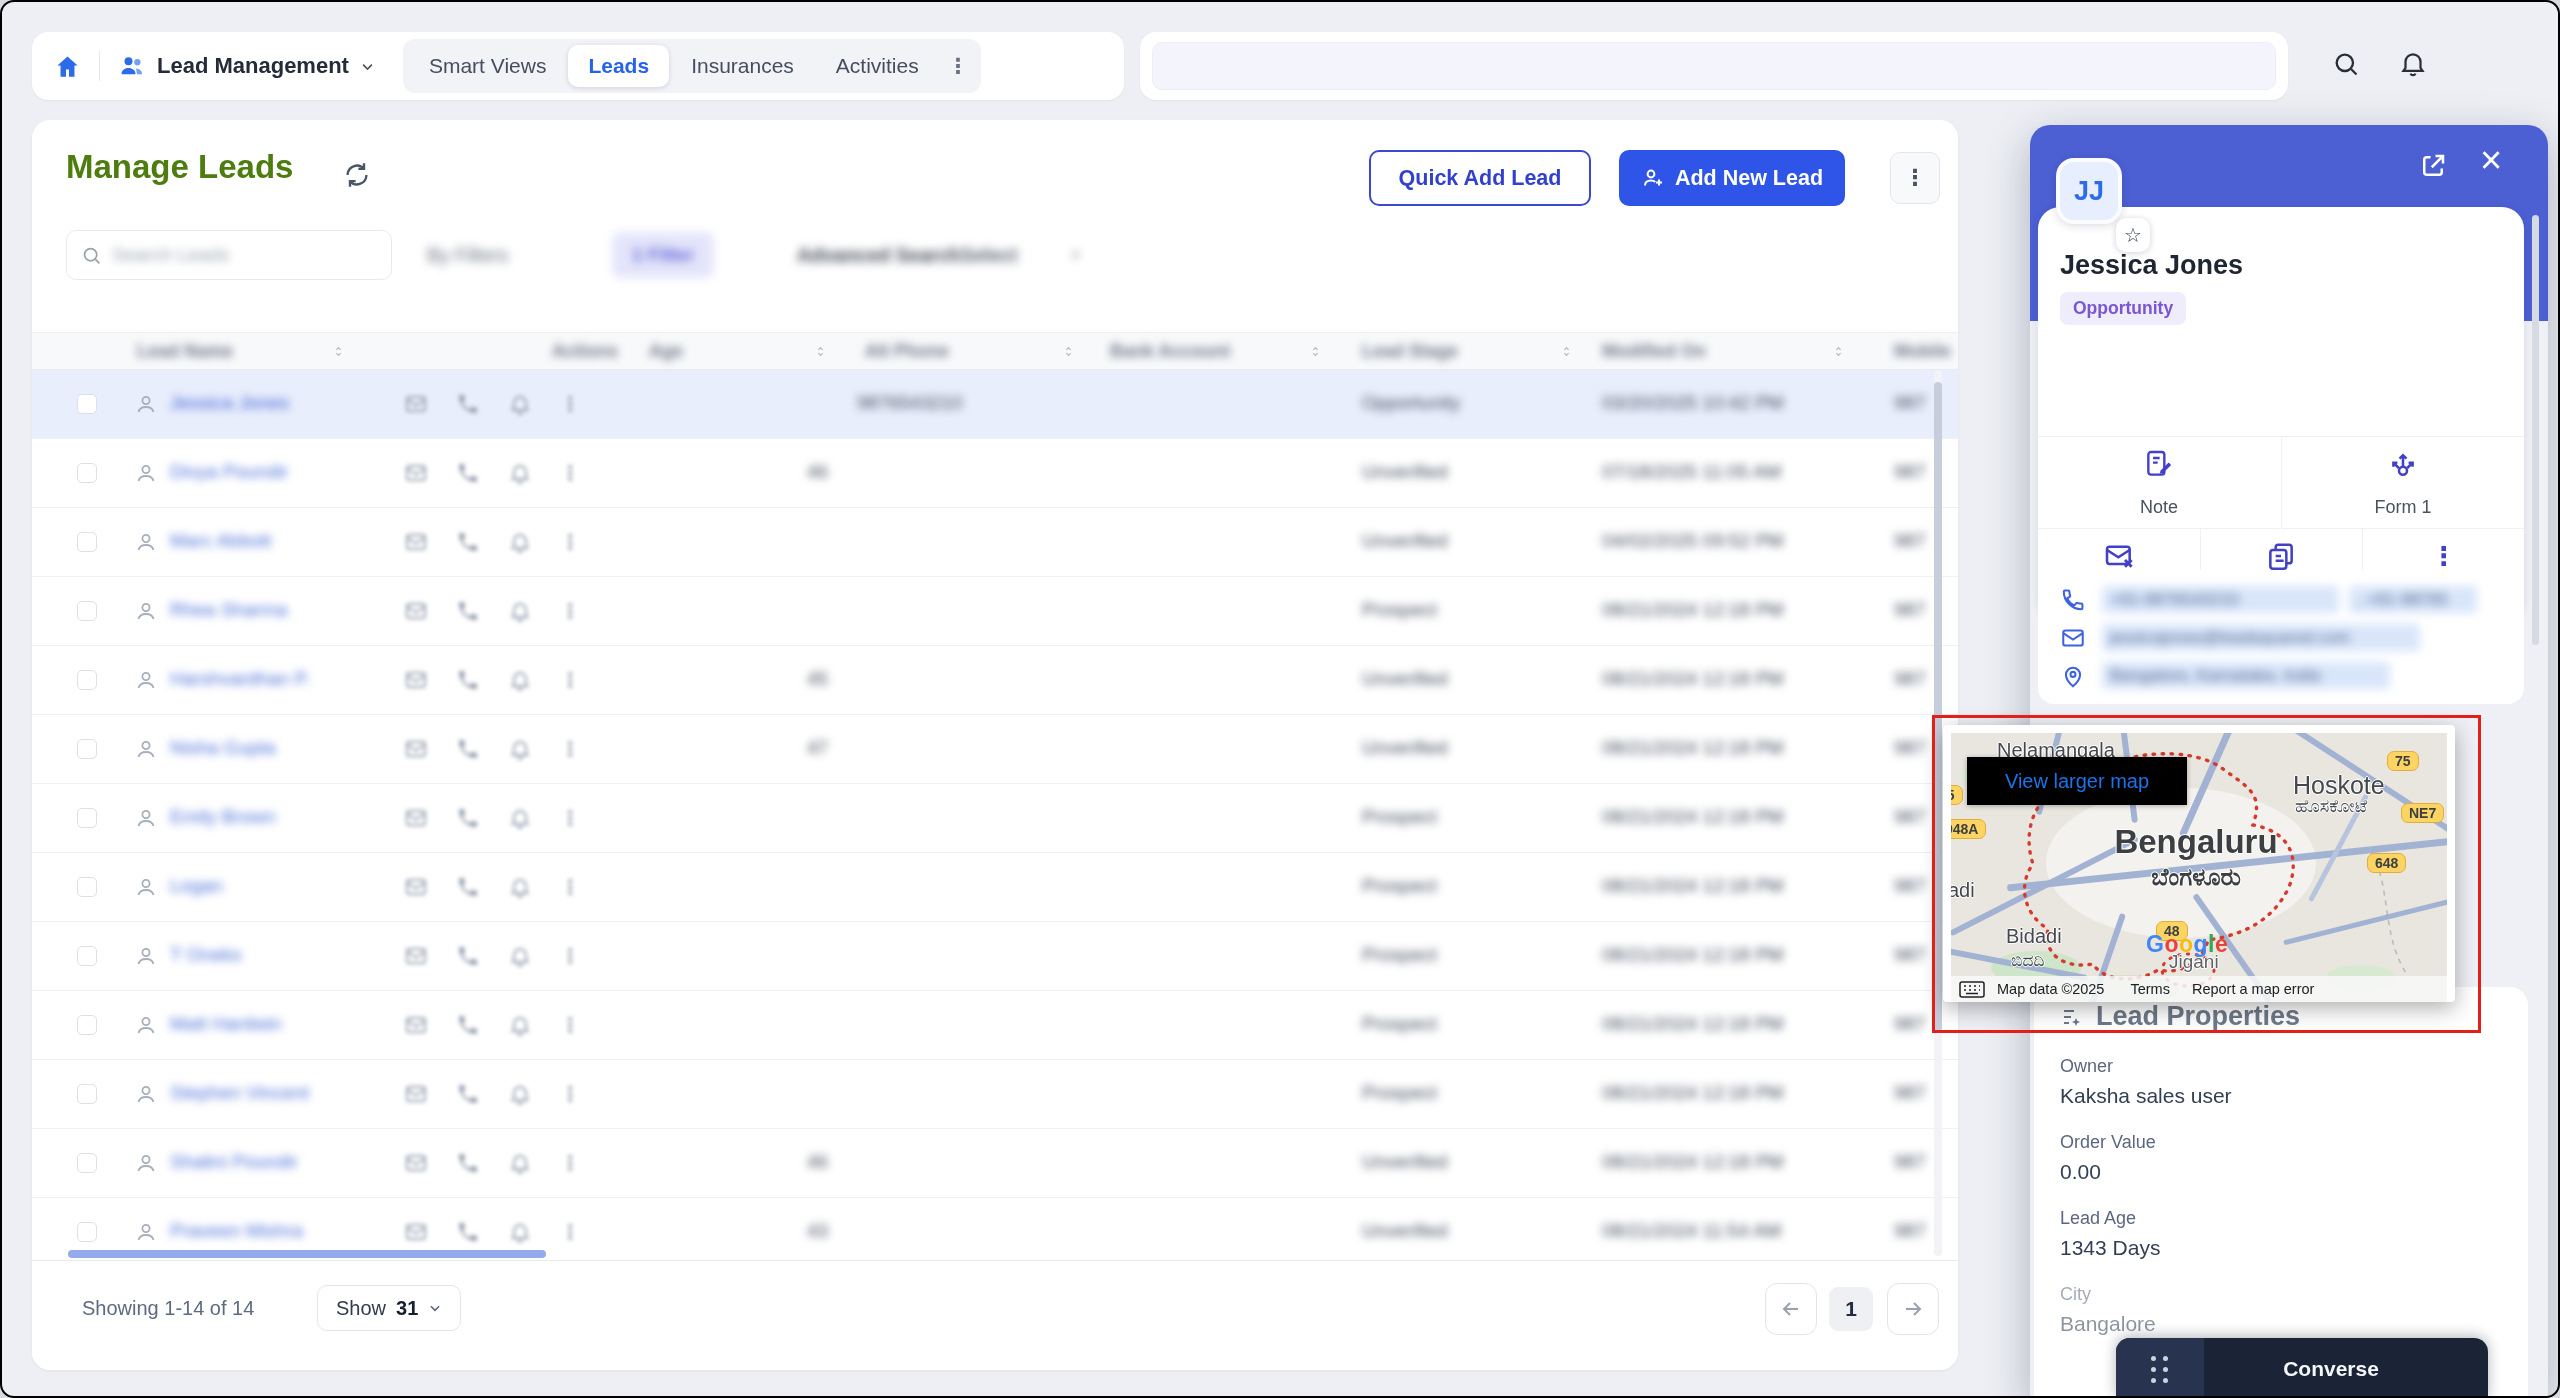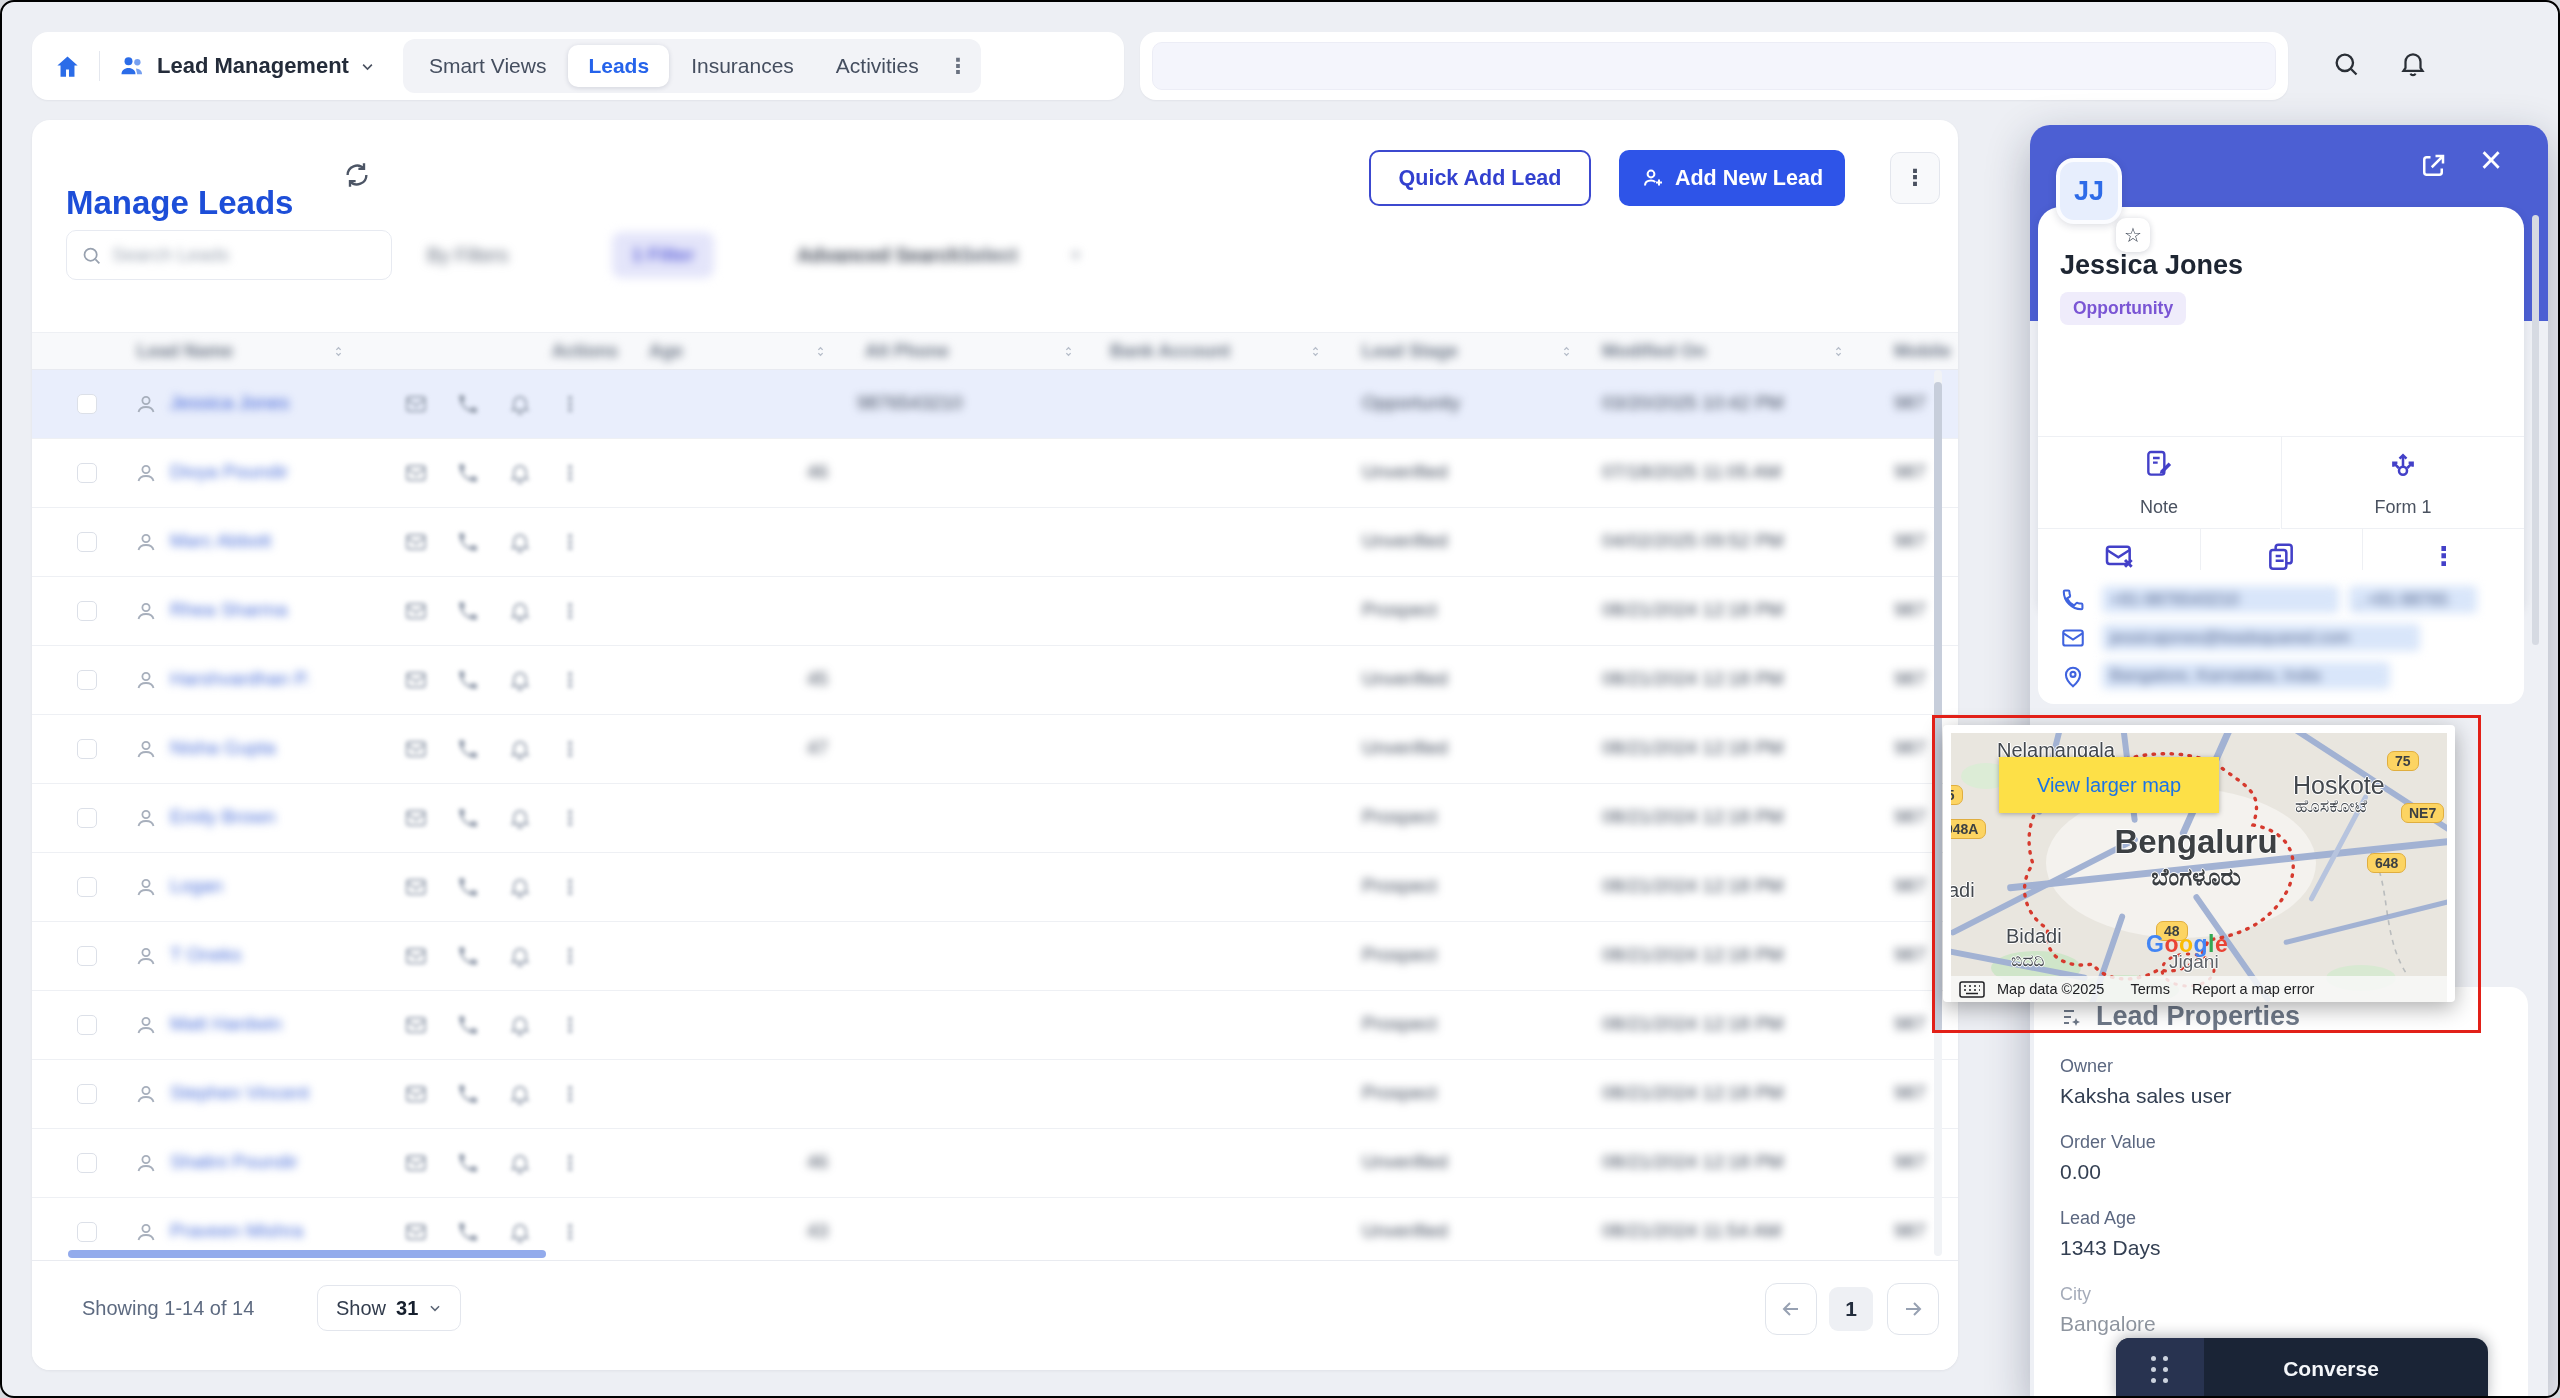--- a/index.html
+++ b/index.html
@@ -24,21 +24,21 @@
   .tab-dots{width:34px;text-align:center;font-weight:700;color:#6a7180;font-size:21px;letter-spacing:0;}
 
   .search-pill{left:1138px;top:30px;width:1148px;height:68px;background:#fff;border-radius:16px;
     box-shadow:0 1px 2px rgba(16,24,40,.05);}
   .search-field{position:absolute;left:12px;top:10px;right:12px;height:48px;background:#f4f5fc;
     border:1px solid #ecedf6;border-radius:10px;}
 
   
   .main-card{left:30px;top:118px;width:1926px;height:1250px;background:#fff;border-radius:18px;overflow:hidden;
     box-shadow:0 1px 3px rgba(16,24,40,.06);}
-  .page-title{position:absolute;left:34px;top:28px;font-size:33px;font-weight:700;color:#1d4ed8;margin-top:36px;}
+  .page-title{position:absolute;left:34px;top:28px;font-size:33px;font-weight:700;color:#4d7c0f;}
   .btn{position:absolute;display:flex;align-items:center;justify-content:center;gap:10px;border-radius:10px;
     font-size:21.5px;font-weight:700;cursor:pointer;}
   .btn-quick{left:1337px;top:30px;width:222px;height:56px;border:2px solid #3c49cf;color:#3240cf;background:#fff;}
   .btn-add{left:1587px;top:30px;width:226px;height:56px;background:#2e54e8;color:#fff;}
   .btn-dots{left:1858px;top:32px;width:50px;height:52px;border:1.5px solid #e3e6ed;background:#f8f9fb;
     color:#4a5160;font-size:22px;font-weight:700;}
 
   .f-search{position:absolute;left:34px;top:110px;width:326px;height:50px;border:1.5px solid #e7eaf1;border-radius:10px;
     background:#fff;display:flex;align-items:center;gap:10px;padding:0 14px;color:#9aa3b1;font-size:19px;}
   .f-text{position:absolute;top:124px;font-size:19.5px;color:#646d7d;white-space:nowrap;}
@@ -108,23 +108,23 @@
   
   .map-pop{left:1941px;top:723px;width:512px;height:277px;background:#fff;border-radius:4px;
     box-shadow:0 6px 22px rgba(0,0,0,.32);padding:8px 8px 0 8px;z-index:40;}
   .map-area{position:relative;width:496px;height:269px;overflow:hidden;background:#e9e6df;}
   .road{position:absolute;background:#a2b2d3;border-radius:3px;}
   .patch{position:absolute;border-radius:50%;}
   .mlabel{position:absolute;color:#43484e;white-space:nowrap;
     text-shadow:-1px 0 #fff,1px 0 #fff,0 -1px #fff,0 1px #fff;}
   .badge{position:absolute;background:#fcd462;border:1.5px solid #e0ae3f;border-radius:7px;padding:1px 7px;
     font-size:14px;font-weight:700;color:#3c4043;white-space:nowrap;}
-  .vlm{position:absolute;left:16px;top:24px;width:220px;height:56px;background:#fde047;
+  .vlm{position:absolute;left:16px;top:24px;width:220px;height:48px;background:#000000;
     box-shadow:0 1px 5px rgba(0,0,0,.3);display:flex;align-items:center;justify-content:center;
-    font-size:20px;color:#1a73e8;cursor:pointer;z-index:6;margin-left:32px;}
+    font-size:20px;color:#1a73e8;cursor:pointer;z-index:6;}
   .attrib{position:absolute;left:0;bottom:0;width:496px;height:26px;background:rgba(248,248,248,.85);
     display:flex;align-items:center;font-size:14.5px;color:#202124;z-index:6;}
   .google{position:absolute;left:195px;top:198px;font-size:23px;font-weight:600;letter-spacing:.5px;z-index:5;}
 
   .red-box{left:1930px;top:713px;width:549px;height:318px;border:3px solid #e22018;z-index:50;pointer-events:none;}
 
   .converse{left:2114px;top:1336px;width:372px;height:62px;background:#1a2436;border-radius:14px 14px 0 0;
     display:flex;align-items:stretch;z-index:45;box-shadow:0 -2px 14px rgba(10,16,30,.3);}
   .cv-handle{width:88px;background:#283350;border-radius:14px 0 0 0;display:flex;align-items:center;justify-content:center;}
   .cv-dots{display:grid;grid-template-columns:6px 6px;grid-gap:6px;}

